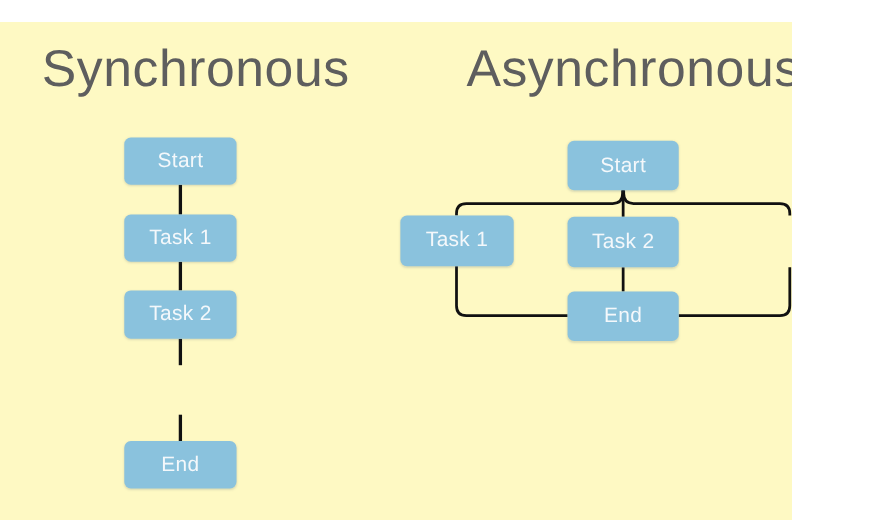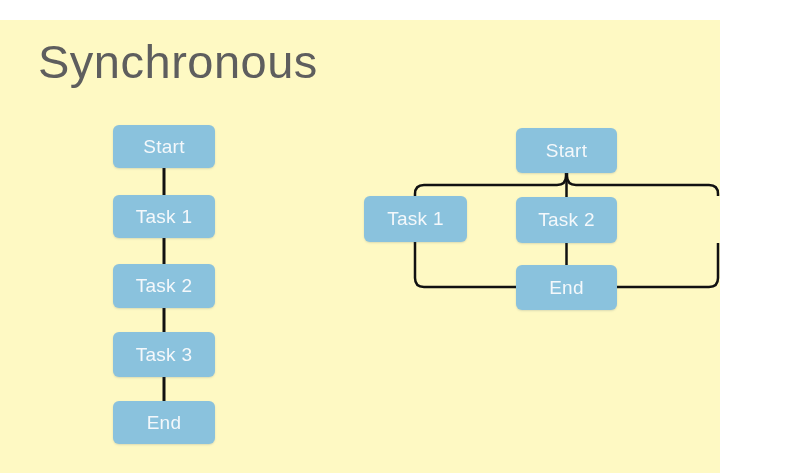--- a/index.html
+++ b/index.html
@@ -68,41 +68,41 @@
   #async-task3 { left:668px; top:176px; width:102px; height:47px; }
   #async-end   { left:516px; top:245px; width:101px; height:45px; }
 </style>
 </head>
 <body>
 
 <div class="stage">
 
   <h1 class="diagram-title" id="title-sync">Synchronous</h1>
 
+  <h1 class="diagram-title" id="title-async">Asynchronous</h1>
 
   <svg class="connector-layer" viewBox="0 0 800 473">
 
     <path class="conn-thick" d="M164 148 V175"></path>
     <path class="conn-thick" d="M164 218 V244"></path>
     <path class="conn-thick" d="M164 288 V312"></path>
     <path class="conn-thick" d="M164 357 V381"></path>
 
     <path class="conn-thin" d="M566 153 V156 Q566 165 557 165 H424 Q415 165 415 174 V176"></path>
     <path class="conn-thin" d="M567 153 V156 Q567 165 576 165 H709 Q718 165 718 174 V176"></path>
     <path class="conn-thin" d="M566.5 153 V177"></path>
 
     <path class="conn-thin" d="M415 222 V258 Q415 267 424 267 H516"></path>
     <path class="conn-thin" d="M718 223 V258 Q718 267 709 267 H617"></path>
     <path class="conn-thin" d="M566.5 223 V245"></path>
   </svg>
 
   <div class="node" id="sync-start">Start</div>
   <div class="node" id="sync-task1">Task 1</div>
   <div class="node" id="sync-task2">Task 2</div>
-  <div class="node" id="sync-task3">Task 3</div>
   <div class="node" id="sync-end">End</div>
 
   <div class="node" id="async-start">Start</div>
   <div class="node" id="async-task1">Task 1</div>
   <div class="node" id="async-task2">Task 2</div>
   <div class="node" id="async-end">End</div>
 
 </div>
 
 </body></html>

